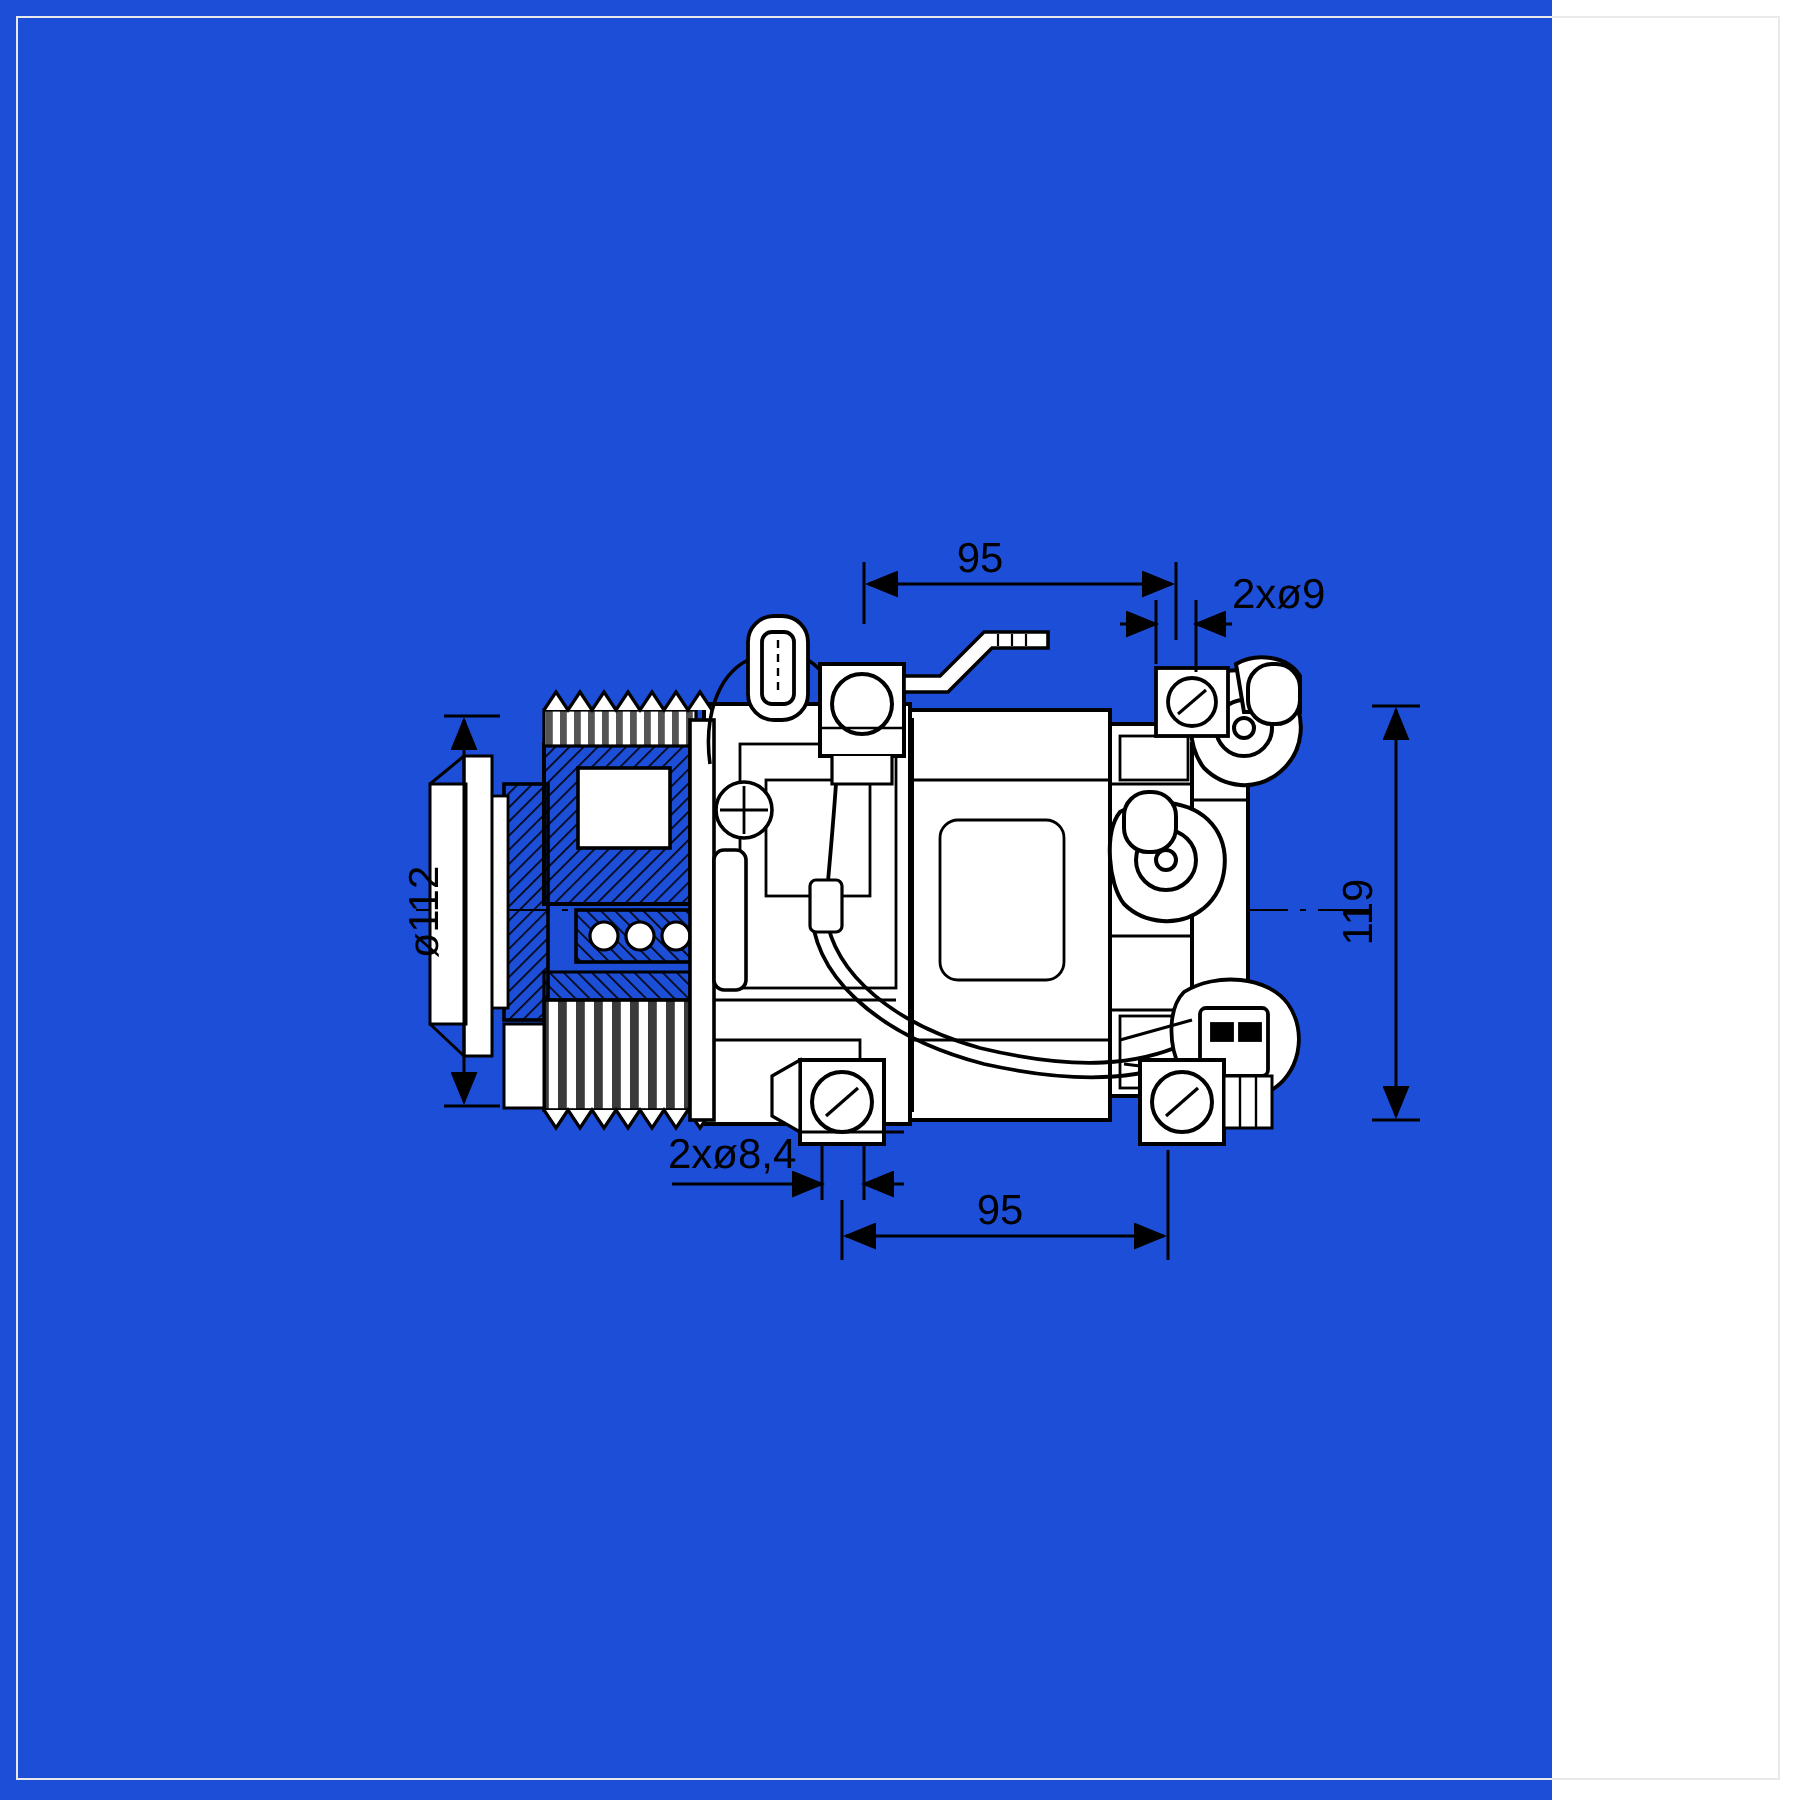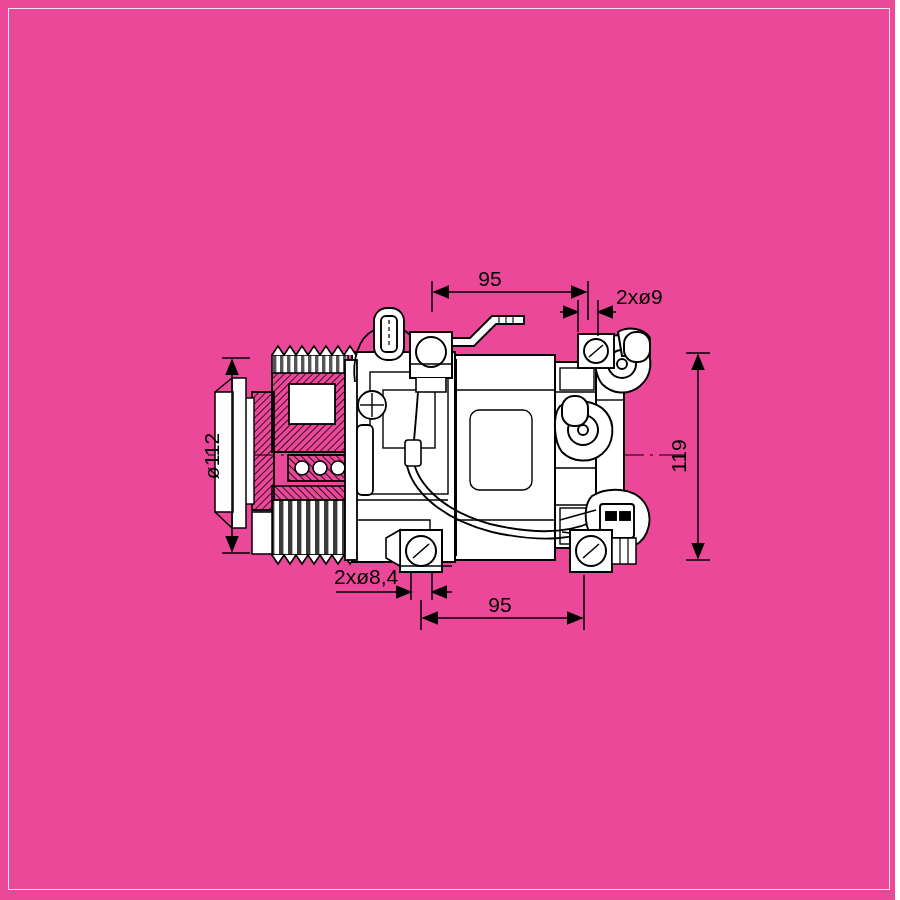--- a/index.html
+++ b/index.html
@@ -1,18 +1,18 @@
 <!DOCTYPE html>
 <html><head>
 <meta charset="utf-8">
 <style>
   html,body{margin:0;padding:0;background:#ffffff;}
   body{width:900px;height:900px;overflow:hidden;
        font-family:"Liberation Sans",sans-serif;color:#000;}
-  #stage{position:relative;width:895px;height:900px;background:#ec4899;}
+  #stage{position:relative;width:776px;height:900px;background:#1d4ed8;}
   #frame{position:absolute;left:8px;top:8px;width:882px;height:882px;
          border:1px solid #e9e9e9;box-sizing:border-box;}
   svg{position:absolute;left:0;top:0;}
   .dimtxt{font-family:"Liberation Sans",sans-serif;font-size:21px;fill:#000;}
   .wm{font-family:"Liberation Sans",sans-serif;font-weight:bold;
       font-size:74px;fill:#d8d8d8;letter-spacing:2px;}
 </style>
 </head>
 <body>
 

